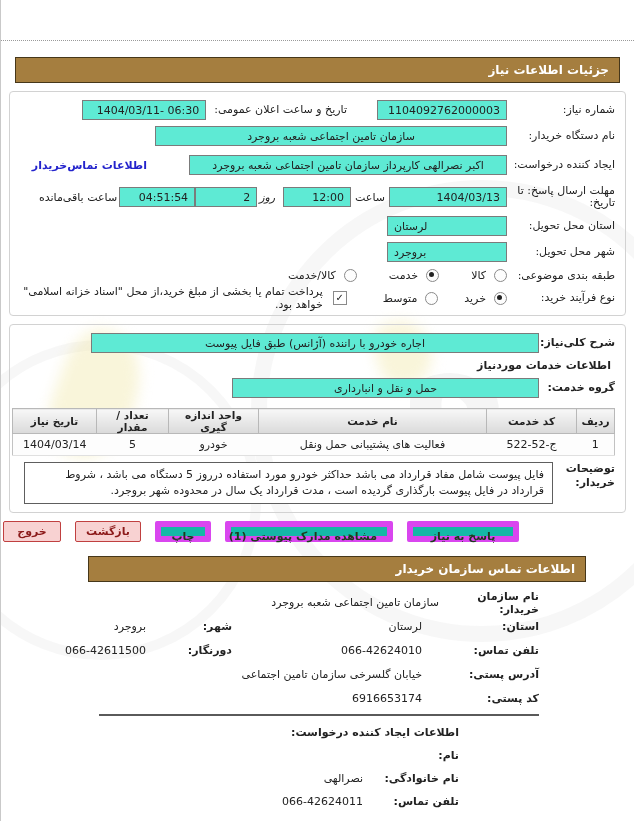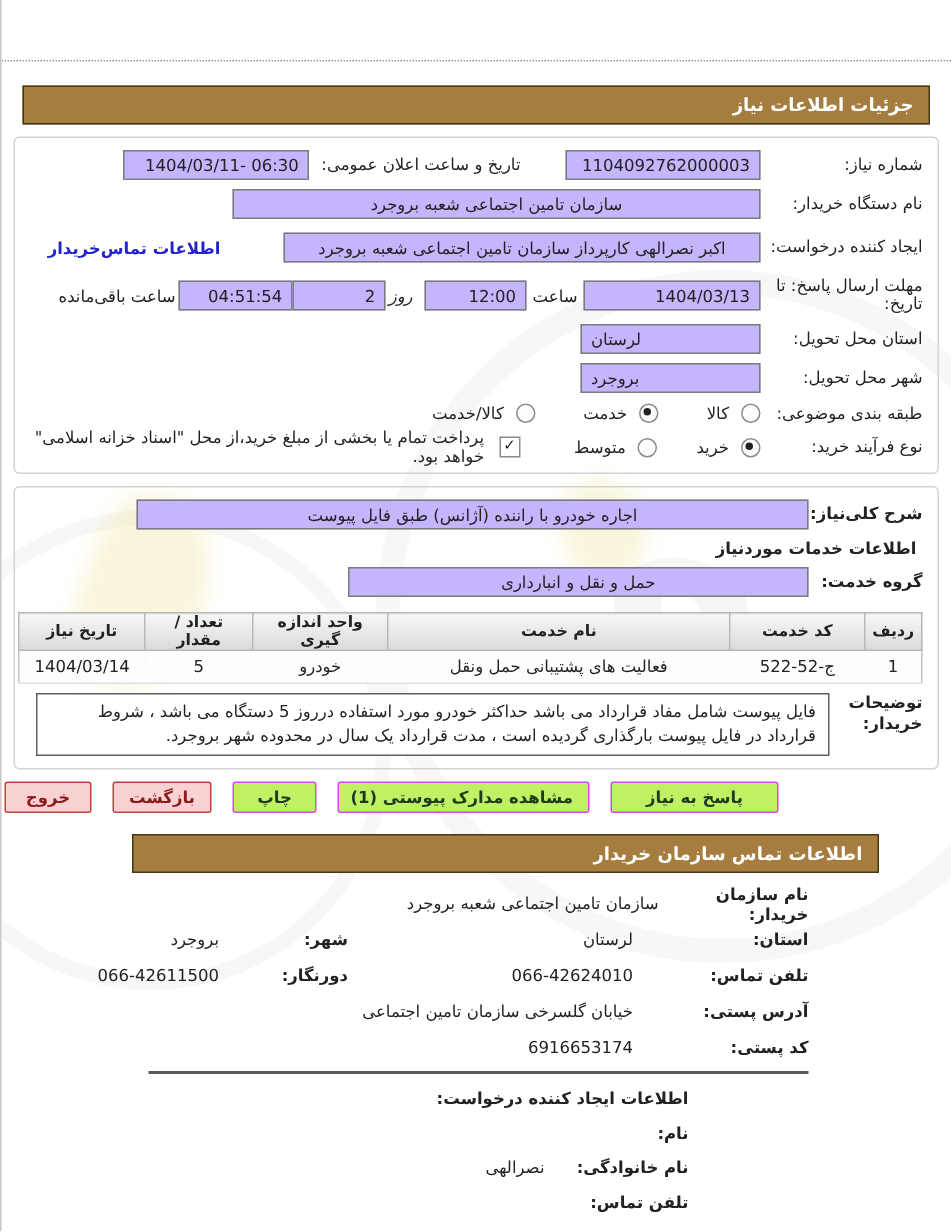--- a/index.html
+++ b/index.html
@@ -19,42 +19,42 @@
   .topstrip{height:40px;border-bottom:1px dotted #9a9a9a;margin-bottom:16px;}
   
   .bar{background:#a57e3f;border:1px solid #46371a;color:#fff;font-size:12px;font-weight:bold;height:26px;line-height:24px;padding:0 10px;box-sizing:border-box;}
   .bar1{margin:0 14px 8px 14px;}
   .bar2{width:498px;margin:14px 48px 0 0;}
   
   .panel{border:1px solid #d2d2d2;border-radius:4px;margin:0 8px 8px 8px;padding:8px 10px;box-sizing:border-box;background:transparent;}
   .frow{display:flex;align-items:center;margin-bottom:6px;font-size:11px;}
   .flabel{width:108px;flex:0 0 auto;line-height:12px;}
   .flabel.b{font-weight:bold;}
-  .inp{border:1px solid #7b7b7b;background:#c4b5fd;height:20px;box-sizing:border-box;display:flex;align-items:center;justify-content:flex-start;padding:0 6px;font-size:11px;overflow:hidden;white-space:nowrap;}
+  .inp{border:1px solid #7b7b7b;background:#5eead4;height:20px;box-sizing:border-box;display:flex;align-items:center;justify-content:flex-start;padding:0 6px;font-size:11px;overflow:hidden;white-space:nowrap;}
   .ltr{direction:ltr;unicode-bidi:isolate;}
   .link{color:#2323cc;font-weight:bold;cursor:pointer;font-size:11px;}
   
   .radio{display:inline-block;width:11px;height:11px;border:1px solid #8a8a8a;border-radius:50%;background:#fdfdfd;margin:0 0 0 4px;position:relative;flex:0 0 auto;}
   .radio.checked::after{content:"";position:absolute;left:2px;top:2px;width:5px;height:5px;border-radius:50%;background:#222;}
   .checkbox{display:inline-block;width:12px;height:12px;border:1px solid #8a8a8a;background:#fff;margin:0 0 0 5px;position:relative;font-size:10px;line-height:11px;text-align:center;flex:0 0 auto;}
   .checkbox.checked::after{content:"✓";color:#222;position:absolute;left:0;top:0;width:12px;}
   .optlbl{margin-left:26px;}
   
   .srow{display:flex;align-items:center;margin-bottom:6px;font-size:11px;}
   .stitle{font-weight:bold;font-size:11px;margin:0 4px 6px 0;}
   table.svc{width:100%;border-collapse:collapse;table-layout:fixed;margin-bottom:6px;font-size:11px;border:1px solid #c2c2c2;}
   table.svc th{background:linear-gradient(#f7f7f7,#dadada);border:1px solid #b8b8b8;font-weight:bold;height:22px;padding:0 3px;font-size:10.5px;}
   table.svc td{background:#fdfdfd;border-bottom:1px solid #e0e0e0;height:21px;text-align:center;padding:0 3px;overflow:hidden;white-space:nowrap;}
   .notes-wrap{display:flex;align-items:flex-start;font-size:11px;}
   .notes-label{width:62px;font-weight:bold;line-height:14px;flex:0 0 auto;}
   .notes-box{border:1px solid #5e5e5e;background:#fff;padding:4px 8px;line-height:16px;font-size:11px;flex:1;margin-left:4px;}
   
   .btnrow{display:flex;align-items:center;margin:8px 115px 0 0;gap:14px;}
   .btn{height:21px;line-height:19px;padding:0 10px;font-size:11px;font-weight:bold;border-radius:2px;box-sizing:border-box;cursor:pointer;white-space:nowrap;text-align:center;}
-  .btn.green{background:#bef264;border:1px solid #d946ef;color:#1d3b1d;}
+  .btn.green{background:#14b8a6;border:6px solid #d946ef;color:#1d3b1d;}
   .btn.pink{background:#f8d2d2;border:1px solid #c04040;color:#8c1a1a;}
   
   .contact{margin:12px 95px 0 0;font-size:11px;}
   .crow{display:flex;align-items:center;margin-bottom:7px;height:17px;}
   .clabel{width:92px;font-weight:bold;flex:0 0 auto;}
   .cval{width:215px;padding-right:25px;box-sizing:border-box;flex:0 0 auto;overflow:hidden;white-space:nowrap;}
   .clabel2{width:72px;font-weight:bold;flex:0 0 auto;}
   .cval2{padding-right:14px;flex:1;overflow:hidden;white-space:nowrap;}
   .sep{border:none;border-top:2px solid #5a5a5a;width:440px;margin:6px 95px 0 0;}
   
@@ -245,17 +245,18 @@
       <div class="ktitle">اطلاعات ایجاد کننده درخواست:</div>
       <div class="krow">
         <span class="klabel">نام:</span>
       </div>
       <div class="krow">
         <span class="klabel">نام خانوادگی:</span>
         <span class="kval">نصرالهی</span>
       </div>
       <div class="krow">
         <span class="klabel">تلفن تماس:</span>
+        <span class="kval ltr" style="text-align:right;">066-42624011</span>
       </div>
     </div>
 
   </div>
 </div>
 
 </body></html>

